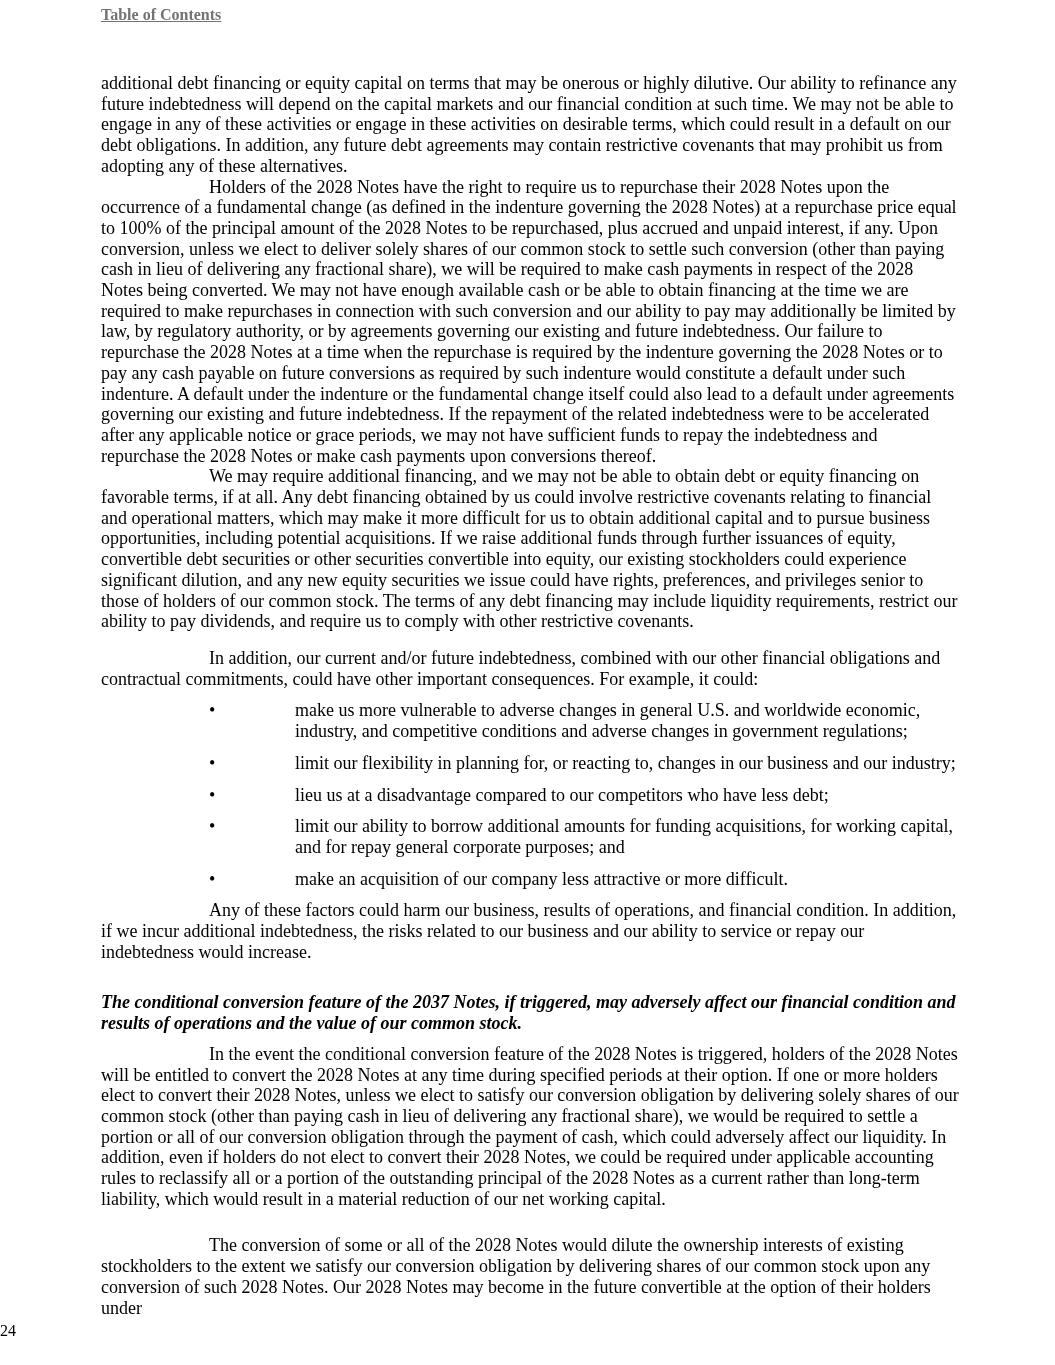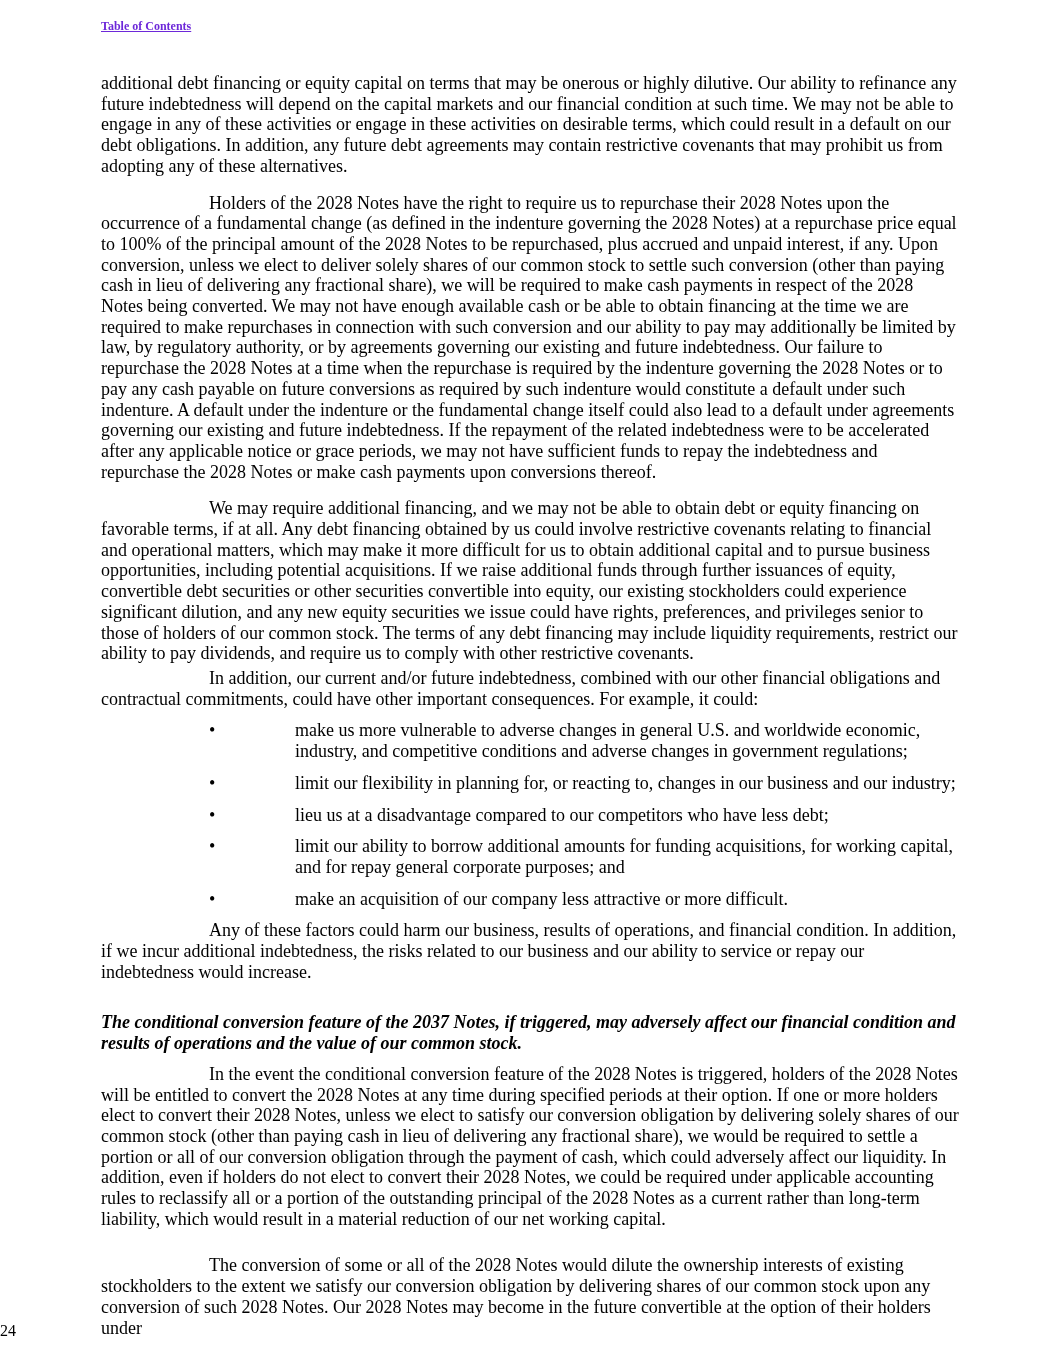--- a/index.html
+++ b/index.html
@@ -11,44 +11,44 @@
     width: 1055px;
     height: 1365px;
     position: relative;
     overflow: hidden;
     font-family: "Liberation Serif", "DejaVu Serif", serif;
     color: #000000;
   }
   .toc-link {
     position: absolute;
     left: 101px;
-    top: 19px;
+    top: 6px;
     font-weight: bold;
-    font-size: 12px;
-    color: #6d28d9;
+    font-size: 16px;
+    color: #737373;
     text-decoration: underline;
     cursor: pointer;
   }
   .content {
     position: absolute;
     left: 101px;
     top: 73px;
     width: 858px;
     font-size: 18px;
     line-height: 20.7px;
   }
   p {
     margin: 0;
     text-align: left;
   }
   p.indent {
     text-indent: 108px;
   }
-  .gap-small { margin-top: 16px; }
-  .gap-med { margin-top: 4px; }
+  .gap-small { margin-top: 0px; }
+  .gap-med { margin-top: 16px; }
   .gap-large { margin-top: 30px; }
   .bullets {
     list-style: none;
     margin: 11px 0 0 0;
     padding: 0;
   }
   .bullets li {
     position: relative;
     padding-left: 194px;
     margin-bottom: 11px;

